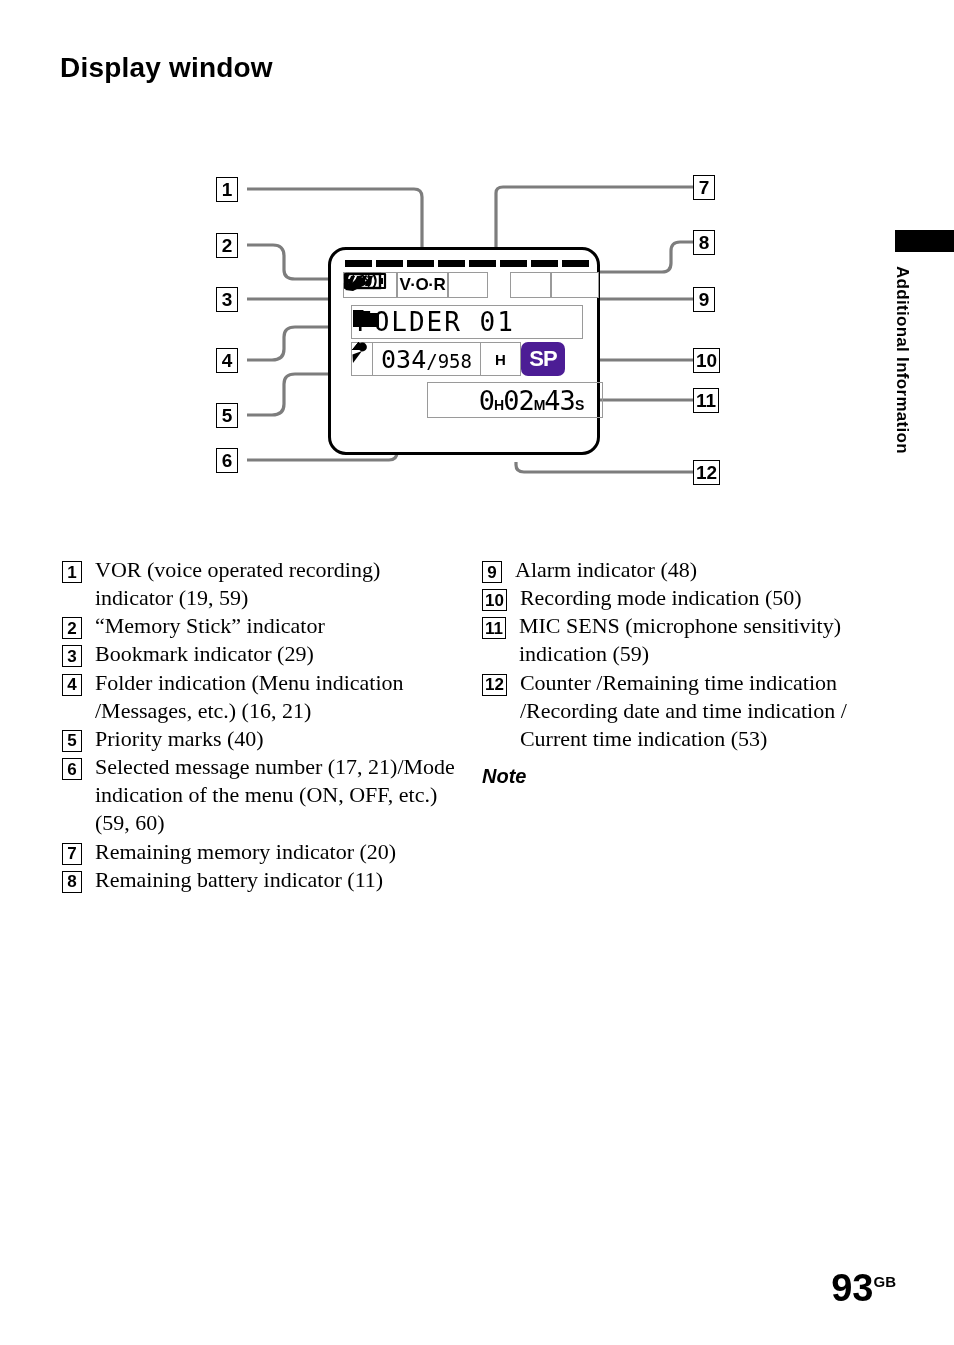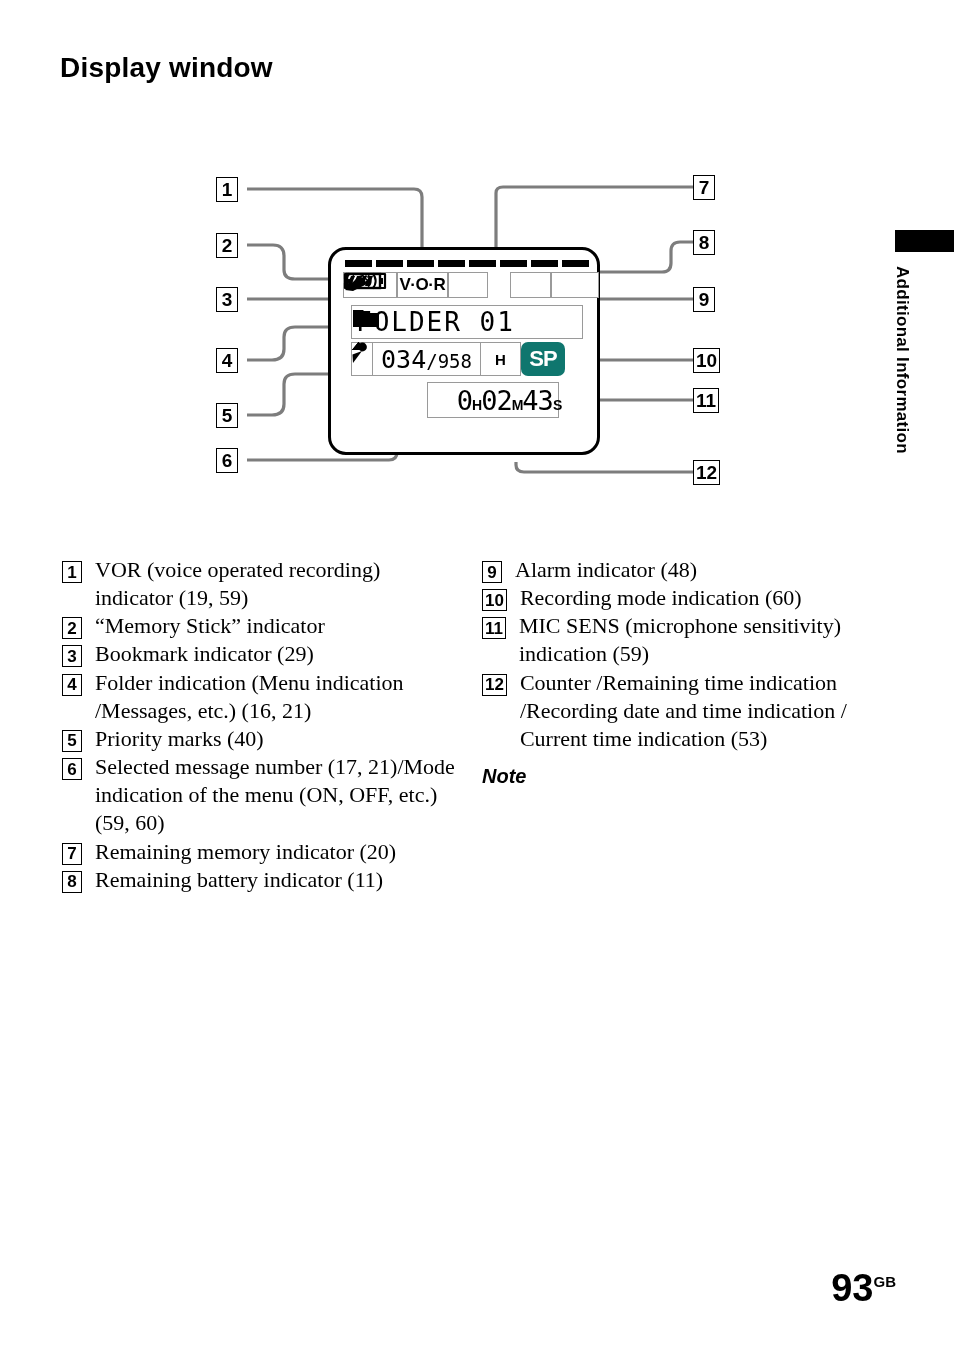--- a/index.html
+++ b/index.html
@@ -133,31 +133,31 @@
   }
   .num-text .small{ font-size:19px; }
   .mic-cell{
     width:40px; border:1.6px solid #9a9a9a; border-left:none; box-sizing:border-box;
     display:flex; align-items:center; justify-content:center; gap:1px;
   }
   .mic-h{
     font-family:"Liberation Sans", sans-serif; font-weight:bold; font-size:15px;
   }
   .mode-cell{
-    width:44px; background:#0f766e; border-radius:7px;
+    width:44px; background:#4c1d95; border-radius:7px;
     display:flex; align-items:center; justify-content:center;
   }
   .mode-text{
     color:#fff; font-family:"Liberation Sans", sans-serif;
     font-weight:bold; font-size:22px; letter-spacing:-1px;
   }
 
   
   .time-row{
-    position:absolute; left:96px; top:132px; width:132px; height:36px;
+    position:absolute; left:96px; top:132px; width:176px; height:36px;
     border:1.6px solid #9a9a9a; box-sizing:border-box;
     display:flex; align-items:center; justify-content:center;padding-left:32px;
   }
   .time-text{
     font-family:"DejaVu Sans Mono", monospace;
     font-size:27px; white-space:pre; letter-spacing:-1px;
   }
   .time-text .u{
     font-family:"Liberation Sans", sans-serif;
     font-size:14px; font-weight:bold; vertical-align:baseline;
@@ -389,21 +389,21 @@
     </div>
   </div>
 
   <div class="col col-right">
     <div class="lrow">
       <div class="lnum">9</div>
       <div class="ltext">Alarm indicator (48)</div>
     </div>
     <div class="lrow">
       <div class="lnum">10</div>
-      <div class="ltext">Recording mode indication (60)</div>
+      <div class="ltext">Recording mode indication (50)</div>
     </div>
     <div class="lrow">
       <div class="lnum">11</div>
       <div class="ltext">MIC SENS (microphone sensitivity) indication (59)</div>
     </div>
     <div class="lrow">
       <div class="lnum">12</div>
       <div class="ltext">Counter /Remaining time indication /Recording date and time indication / Current time indication (53)</div>
     </div>
 

